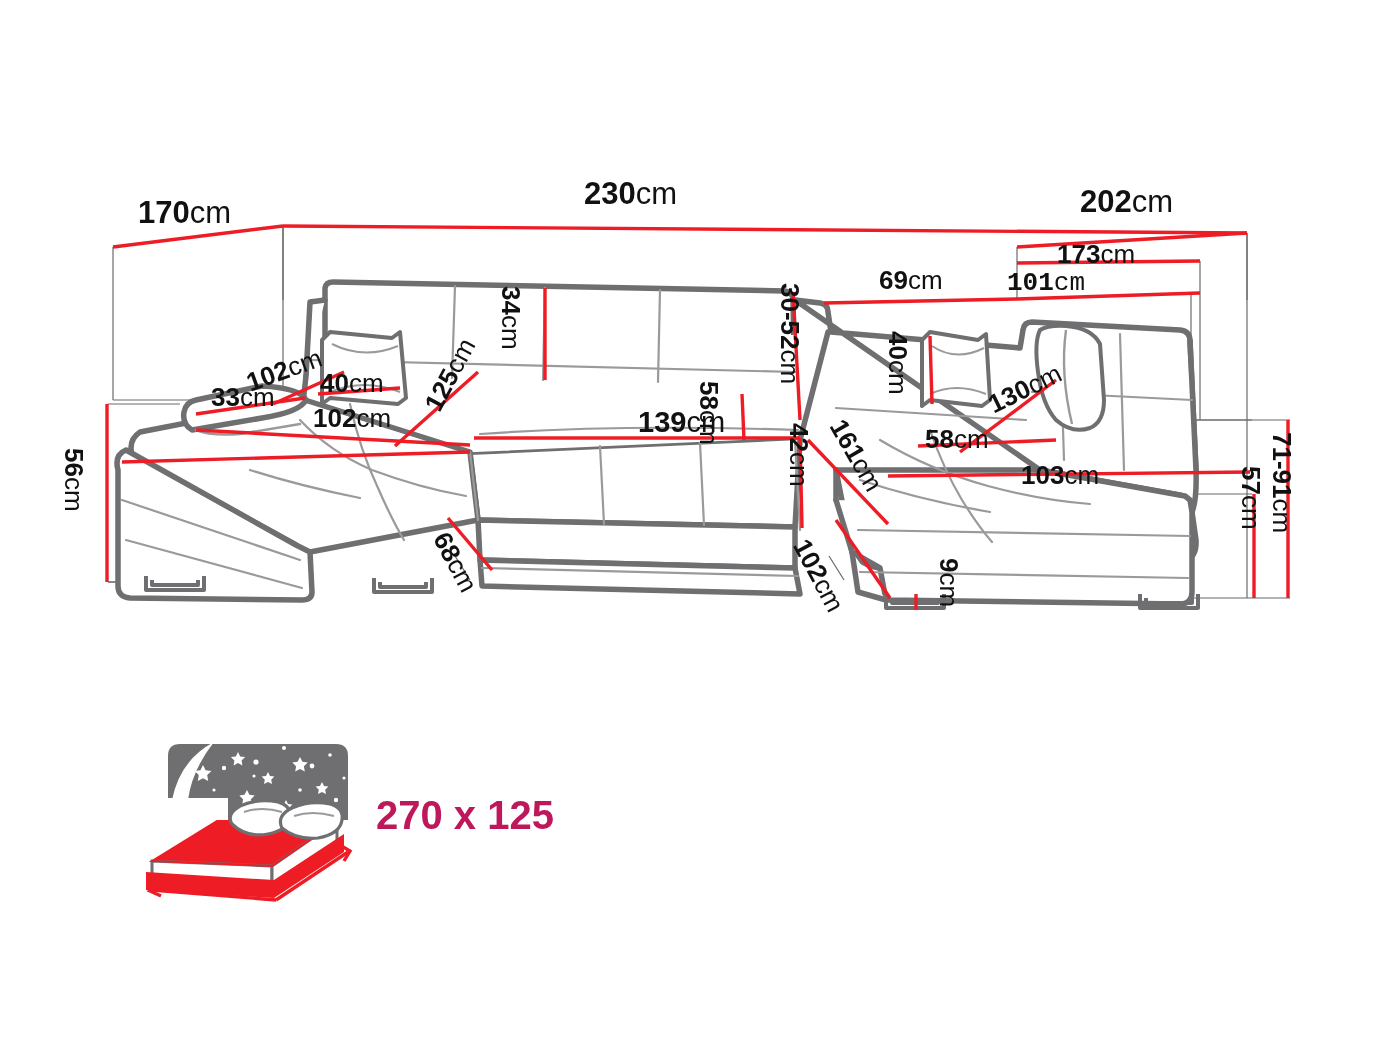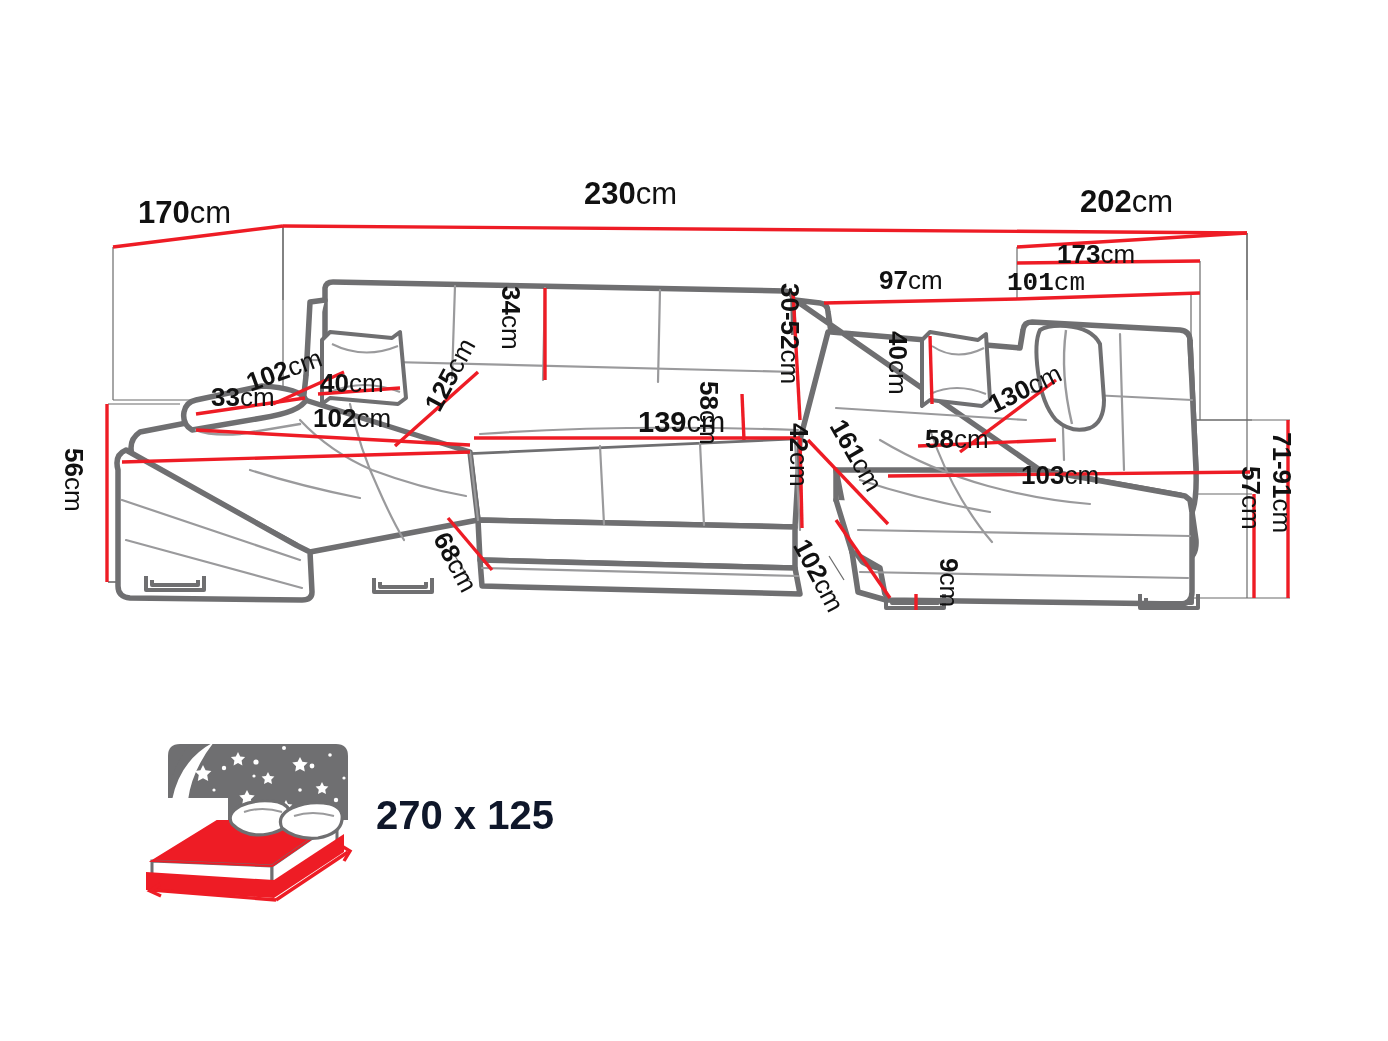--- a/index.html
+++ b/index.html
@@ -39,21 +39,21 @@
   .dimlabel .num {
     font-weight: bold;
   }
   .dimlabel .unit {
     font-weight: normal;
   }
   .bedsize {
     position: absolute;
     font-family: "Liberation Sans", sans-serif;
     font-weight: bold;
-    color: #0f172a;
+    color: #be185d;
     white-space: nowrap;
     user-select: none;
   }
 </style>
 </head>
 <body>
 
 <div id="stage">
 
   <svg class="layer" viewBox="0 0 1388 1041">
@@ -257,21 +257,21 @@
 
   <div class="dimlabel" style="left:1080px; top:201px; font-size:31px; transform:translate(0,-50%);text-align:right;">
     <span class="num">202</span><span class="unit">cm</span>
   </div>
 
   <div class="dimlabel" style="left:1057px; top:254px; font-size:26px; transform:translate(0,-50%);">
     <span class="num">173</span><span class="unit">cm</span>
   </div>
 
   <div class="dimlabel" style="left:879px; top:280px; font-size:26px; transform:translate(0,-50%);">
-    <span class="num">97</span><span class="unit">cm</span>
+    <span class="num">69</span><span class="unit">cm</span>
   </div>
 
   <div class="dimlabel" style="left:1007px; top:283px; font-size:26px; transform:translate(0,-50%);font-family:Liberation Mono, monospace;">
     <span class="num">101</span><span class="unit">cm</span>
   </div>
 
   <div class="dimlabel" style="left:524px; top:286px; font-size:26px; transform:rotate(90deg);">
     <span class="num">34</span><span class="unit">cm</span>
   </div>
 

